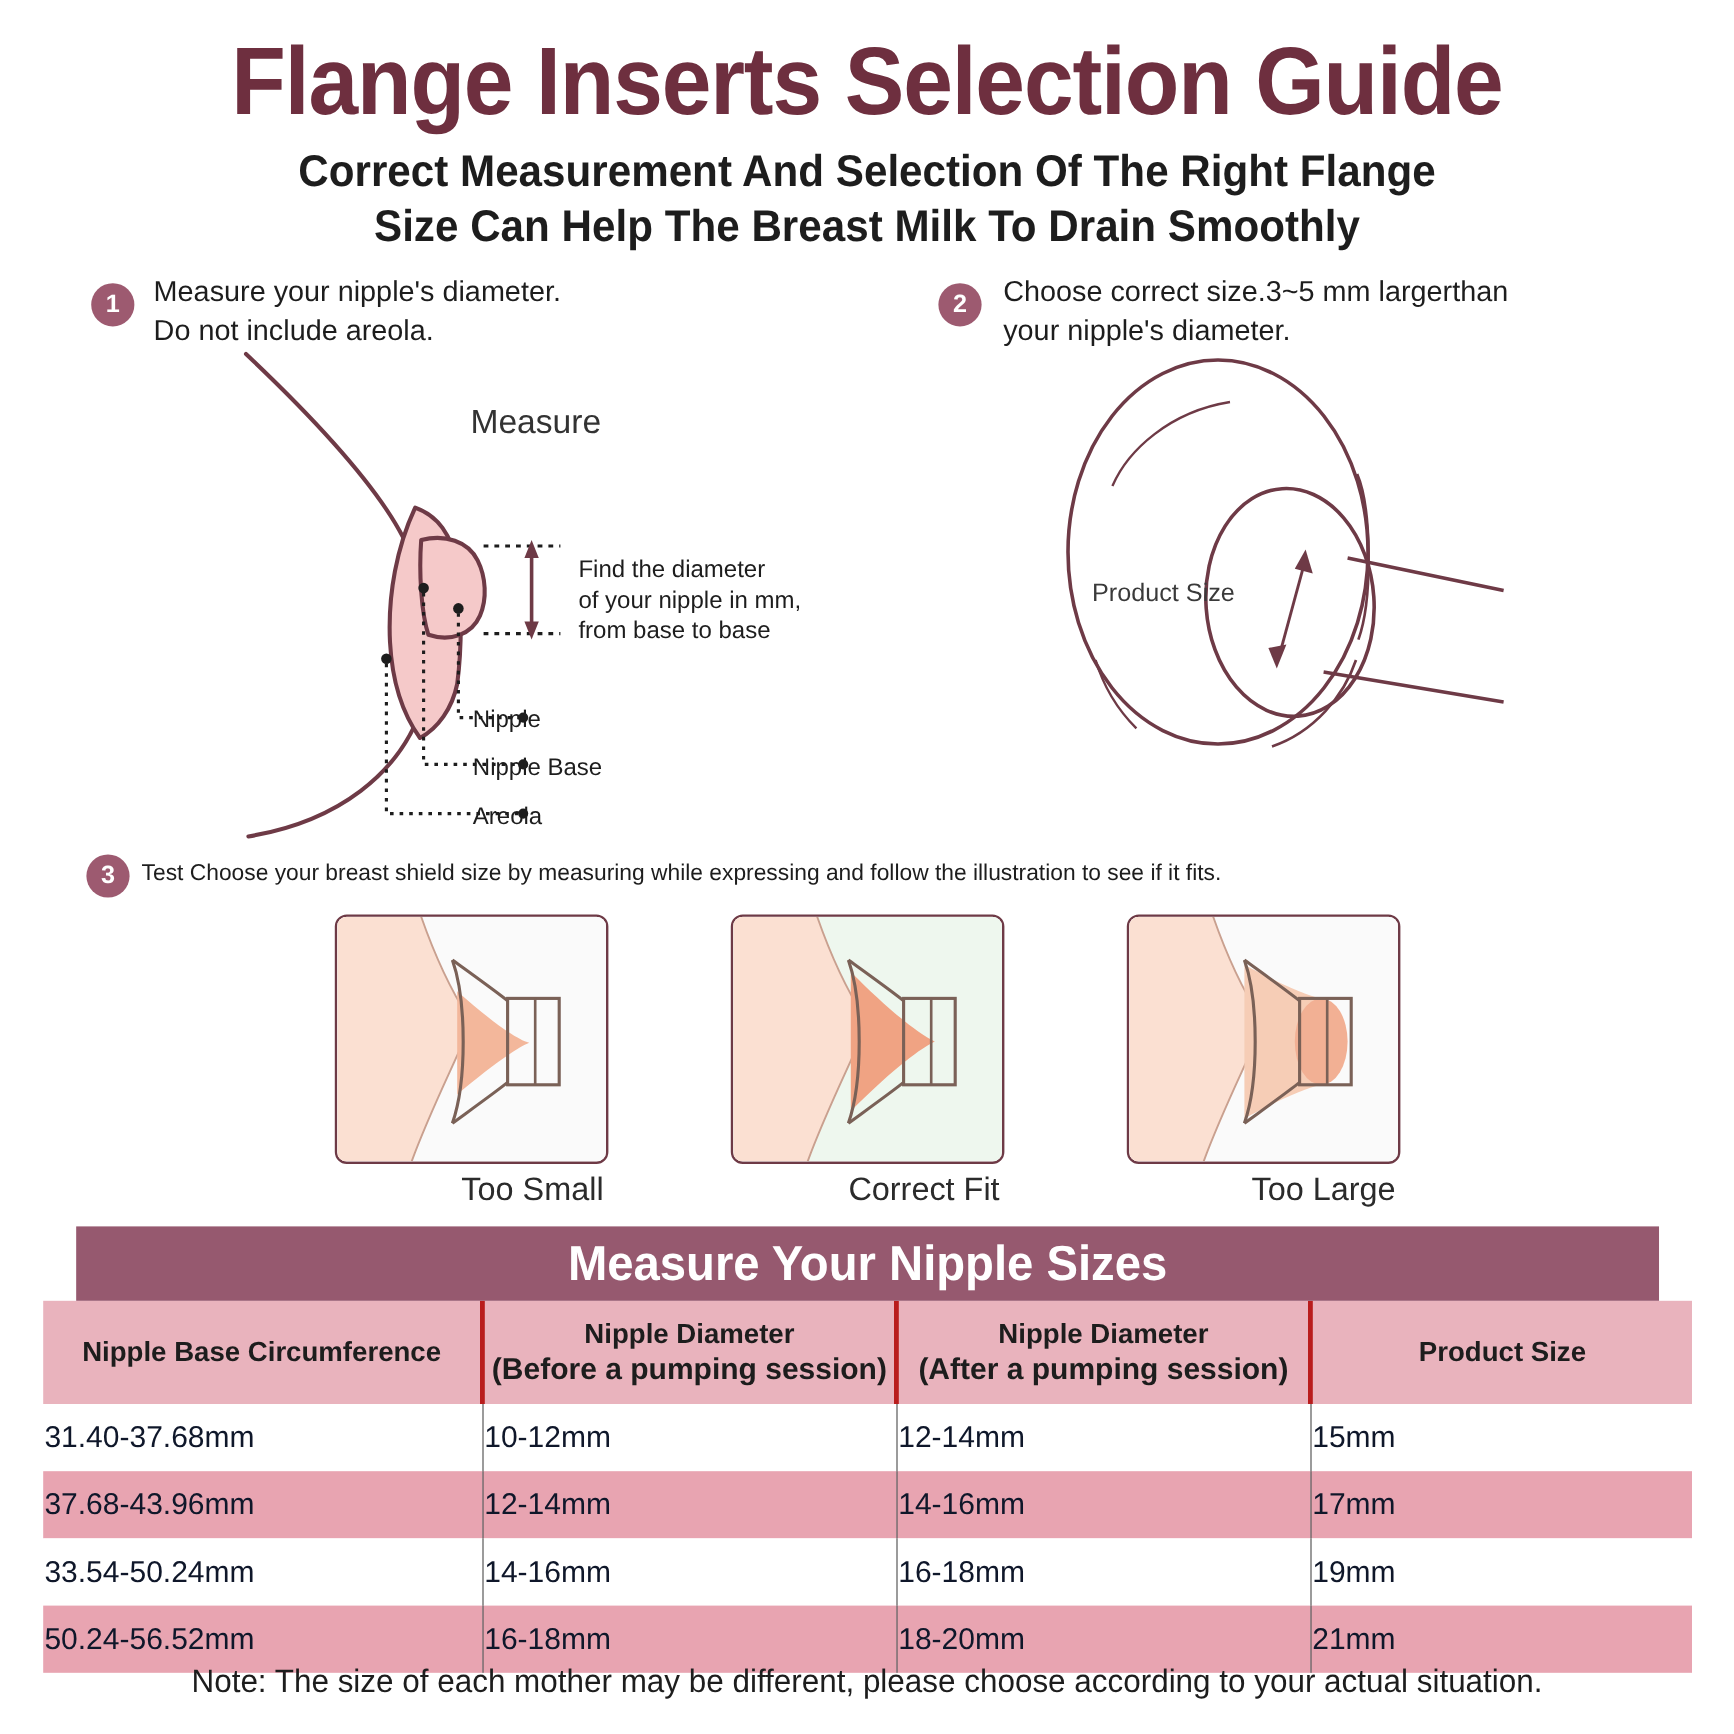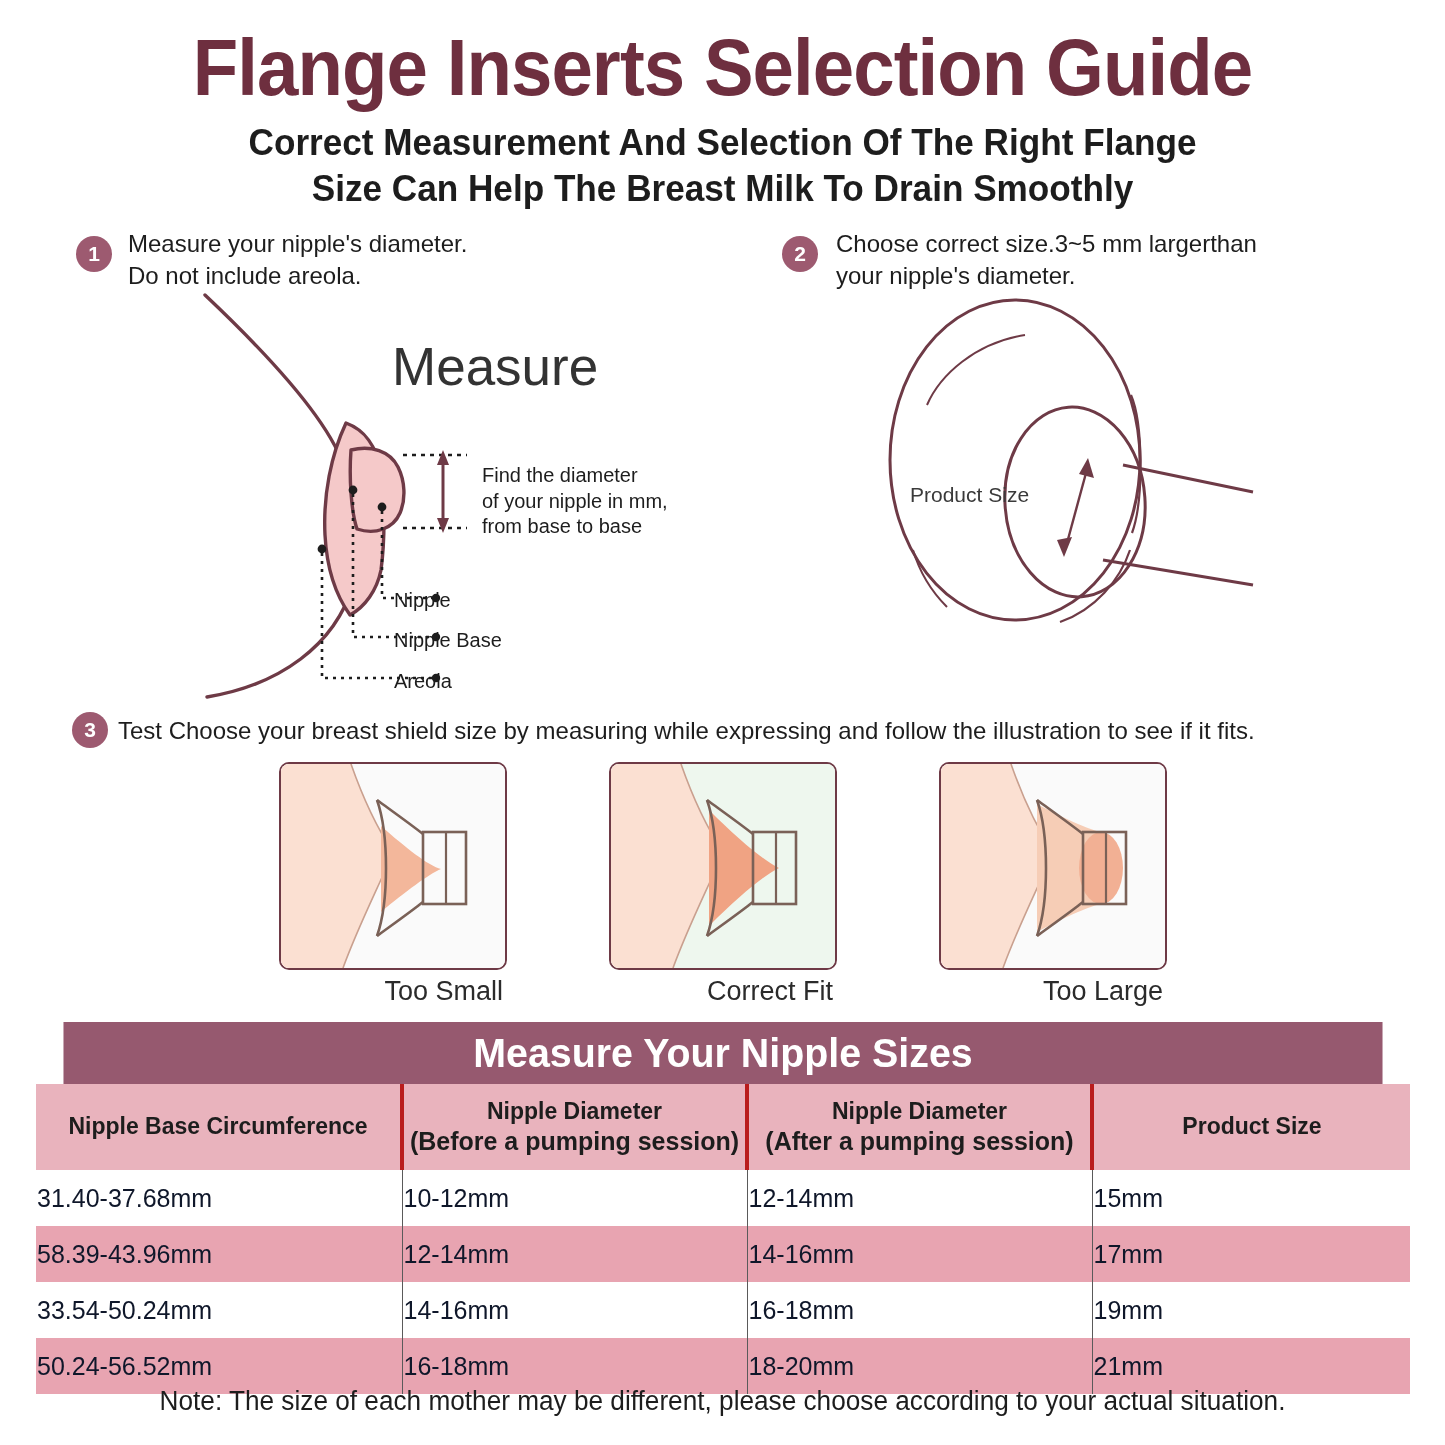--- a/index.html
+++ b/index.html
@@ -68,42 +68,42 @@
     line-height: 1.35;
     font-family: "Liberation Sans", sans-serif;
   }
   .step-text span { display: block; white-space: nowrap; }
 
   #badge1 { left: 76px;  top: 236px; }
   #step1  { left: 128px; top: 228px; }
   #badge2 { left: 782px; top: 236px; }
   #step2  { left: 836px; top: 228px; }
   #badge3 { left: 72px;  top: 712px; }
-  #step3  { left: 118px; top: 715px; font-size: 24px; }
+  #step3  { left: 118px; top: 715px; font-size: 19px; }
 
   
   .diagram-left {
     position: absolute;
     left: 185px;
     top: 285px;
     width: 500px;
     height: 420px;
   }
   .diagram-right {
     position: absolute;
     left: 835px;
     top: 295px;
     width: 420px;
     height: 340px;
   }
   .measure-label {
     position: absolute;
     left: 392px;
     top: 336px;
-    font-size: 53px;
+    font-size: 28px;
     color: #333333;
     font-family: "Liberation Sans", sans-serif;
   }
   .anno-text {
     position: absolute;
     left: 482px;
     top: 463px;
     font-size: 20px;
     color: #1d1d1d;
     line-height: 1.28;
@@ -412,21 +412,21 @@
       </tr>
     </thead>
     <tbody>
       <tr class="odd">
         <td>31.40-37.68mm</td>
         <td>10-12mm</td>
         <td>12-14mm</td>
         <td>15mm</td>
       </tr>
       <tr class="even">
-        <td>58.39-43.96mm</td>
+        <td>37.68-43.96mm</td>
         <td>12-14mm</td>
         <td>14-16mm</td>
         <td>17mm</td>
       </tr>
       <tr class="odd">
         <td>33.54-50.24mm</td>
         <td>14-16mm</td>
         <td>16-18mm</td>
         <td>19mm</td>
       </tr>

